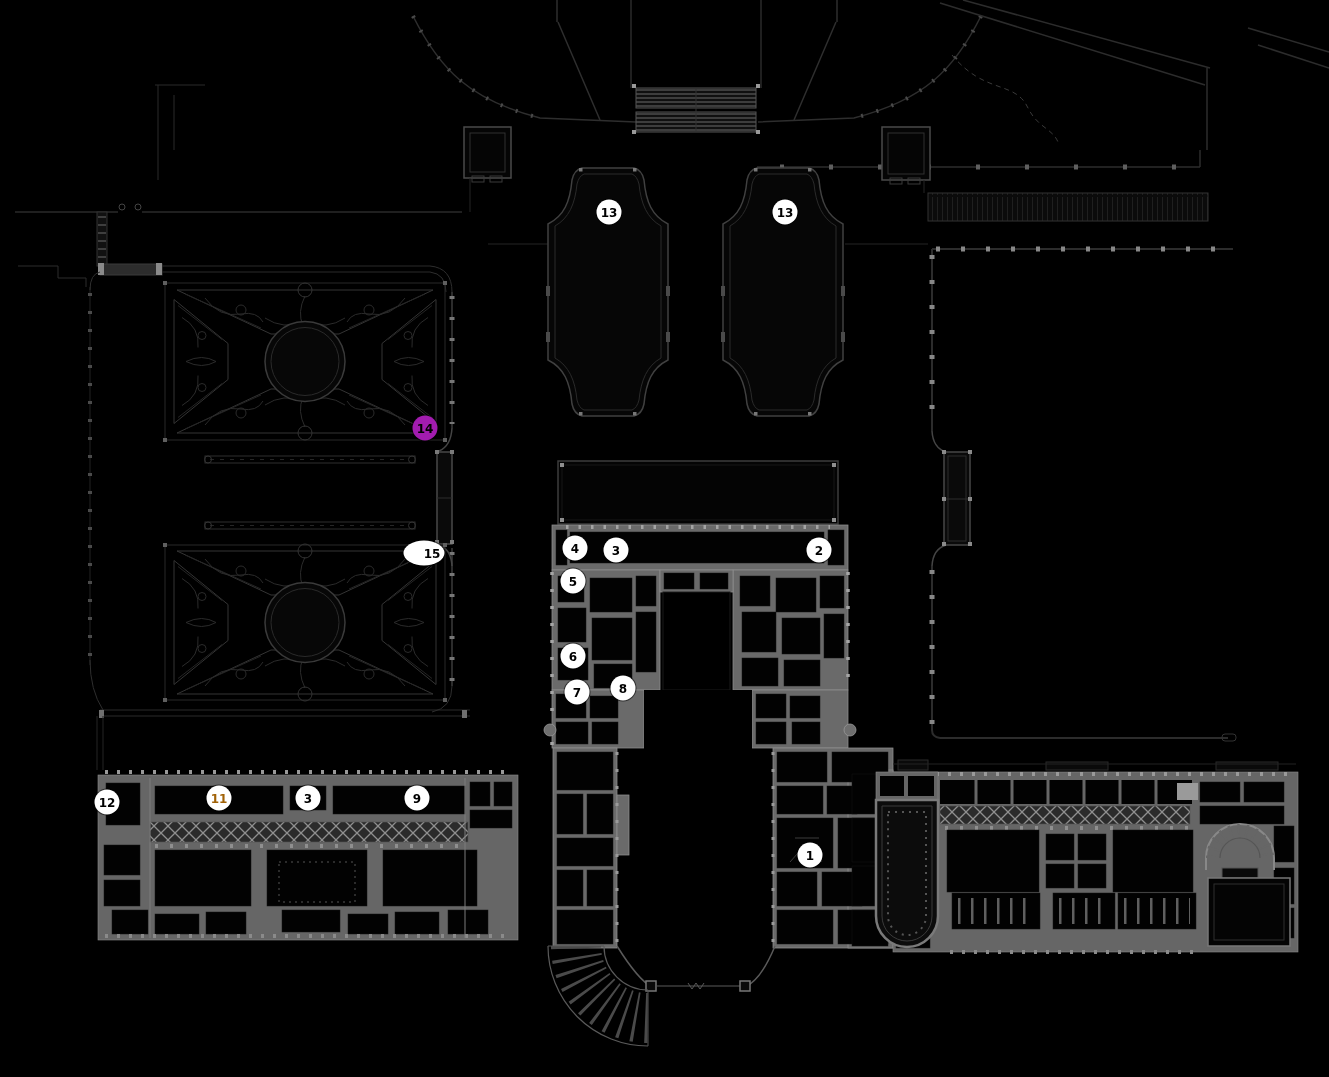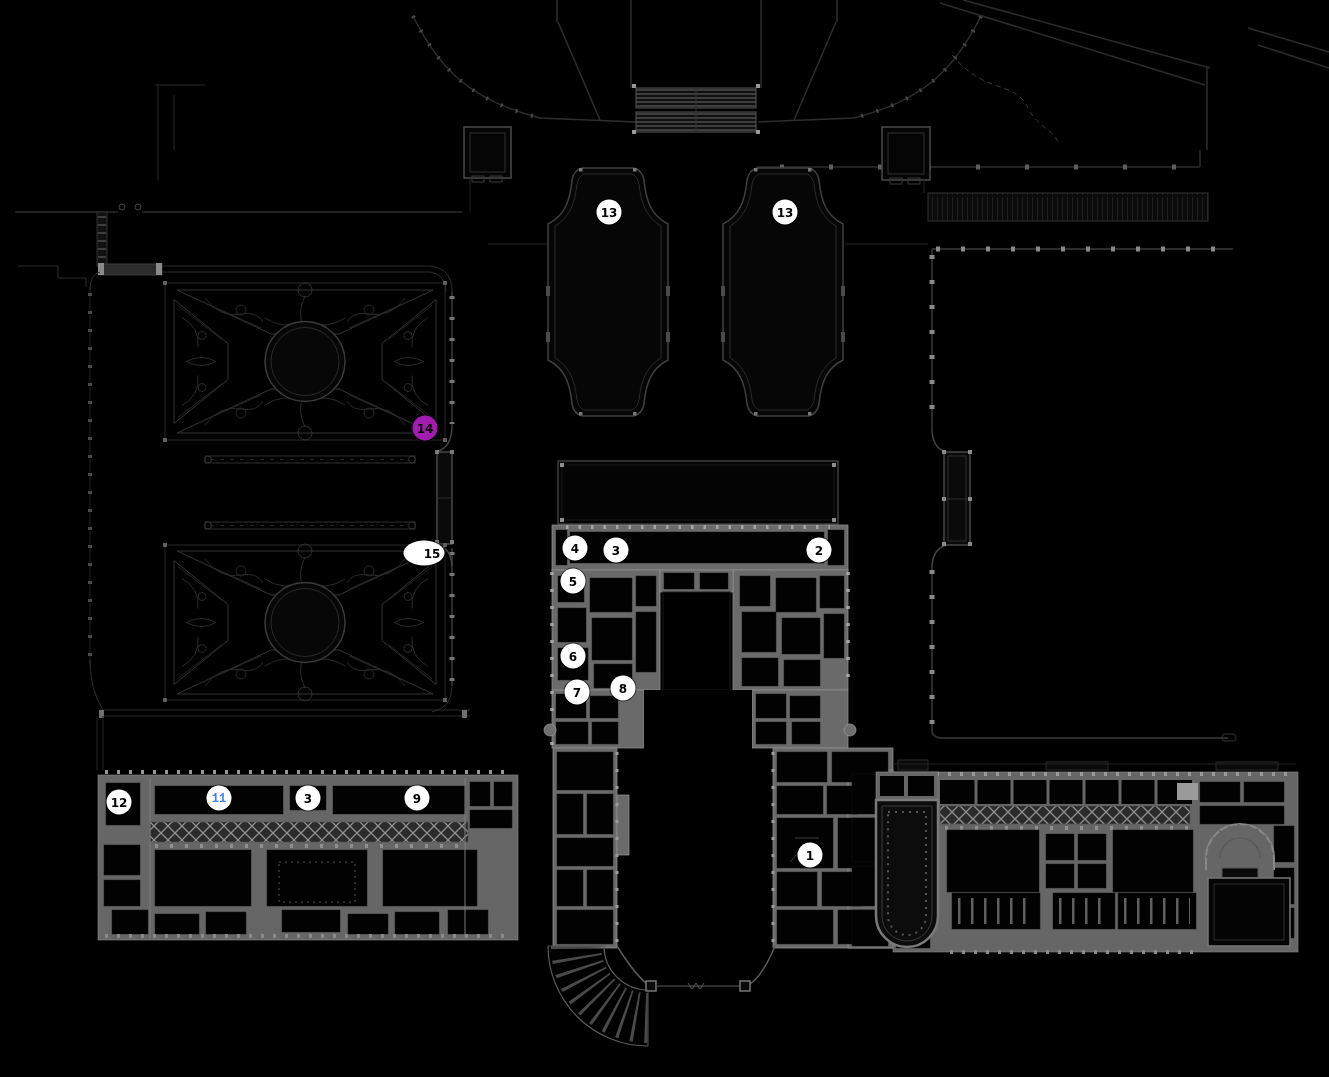--- a/index.html
+++ b/index.html
@@ -409,20 +409,20 @@
       <div class="marker" style="left: 810px; top: 855px; background: rgb(255, 255, 255); color: rgb(0, 0, 0);">1</div>
       <div class="marker" style="left: 819px; top: 550px; background: rgb(255, 255, 255); color: rgb(0, 0, 0);">2</div>
       <div class="marker" style="left: 616px; top: 550px; background: rgb(255, 255, 255); color: rgb(0, 0, 0);">3</div>
       <div class="marker" style="left: 575px; top: 548px; background: rgb(255, 255, 255); color: rgb(0, 0, 0);">4</div>
       <div class="marker" style="left: 573px; top: 581px; background: rgb(255, 255, 255); color: rgb(0, 0, 0);">5</div>
       <div class="marker" style="left: 573px; top: 656px; background: rgb(255, 255, 255); color: rgb(0, 0, 0);">6</div>
       <div class="marker" style="left: 577px; top: 692px; background: rgb(255, 255, 255); color: rgb(0, 0, 0);">7</div>
       <div class="marker" style="left: 623px; top: 688px; background: rgb(255, 255, 255); color: rgb(0, 0, 0);">8</div>
       <div class="marker" style="left: 417px; top: 798px; background: rgb(255, 255, 255); color: rgb(0, 0, 0);">9</div>
       <div class="marker" style="left: 308px; top: 798px; background: rgb(255, 255, 255); color: rgb(0, 0, 0);">3</div>
-      <div class="marker" style="left: 219px; top: 798px; background: rgb(255, 255, 255); color: #3b82f6; font-family: Liberation Mono, monospace;">11</div>
-      <div class="marker" style="left: 119px; top: 802px; background: rgb(255, 255, 255); color: rgb(0, 0, 0);">12</div>
+      <div class="marker" style="left: 219px; top: 798px; background: rgb(255, 255, 255); color: #a16207;">11</div>
+      <div class="marker" style="left: 107px; top: 802px; background: rgb(255, 255, 255); color: rgb(0, 0, 0);">12</div>
       <div class="marker" style="left: 609px; top: 212px; background: rgb(255, 255, 255); color: rgb(0, 0, 0);">13</div>
       <div class="marker" style="left: 785px; top: 212px; background: rgb(255, 255, 255); color: rgb(0, 0, 0);">13</div>
       <div class="marker" style="left: 425px; top: 428px; background: #a21caf; color: rgb(0, 0, 0);">14</div>
       <div class="marker" style="left: 424px; top: 553px; background: rgb(255, 255, 255); color: rgb(0, 0, 0); padding-left: 16px;">15</div>
     </div>
 </div>
 
 </body></html>

